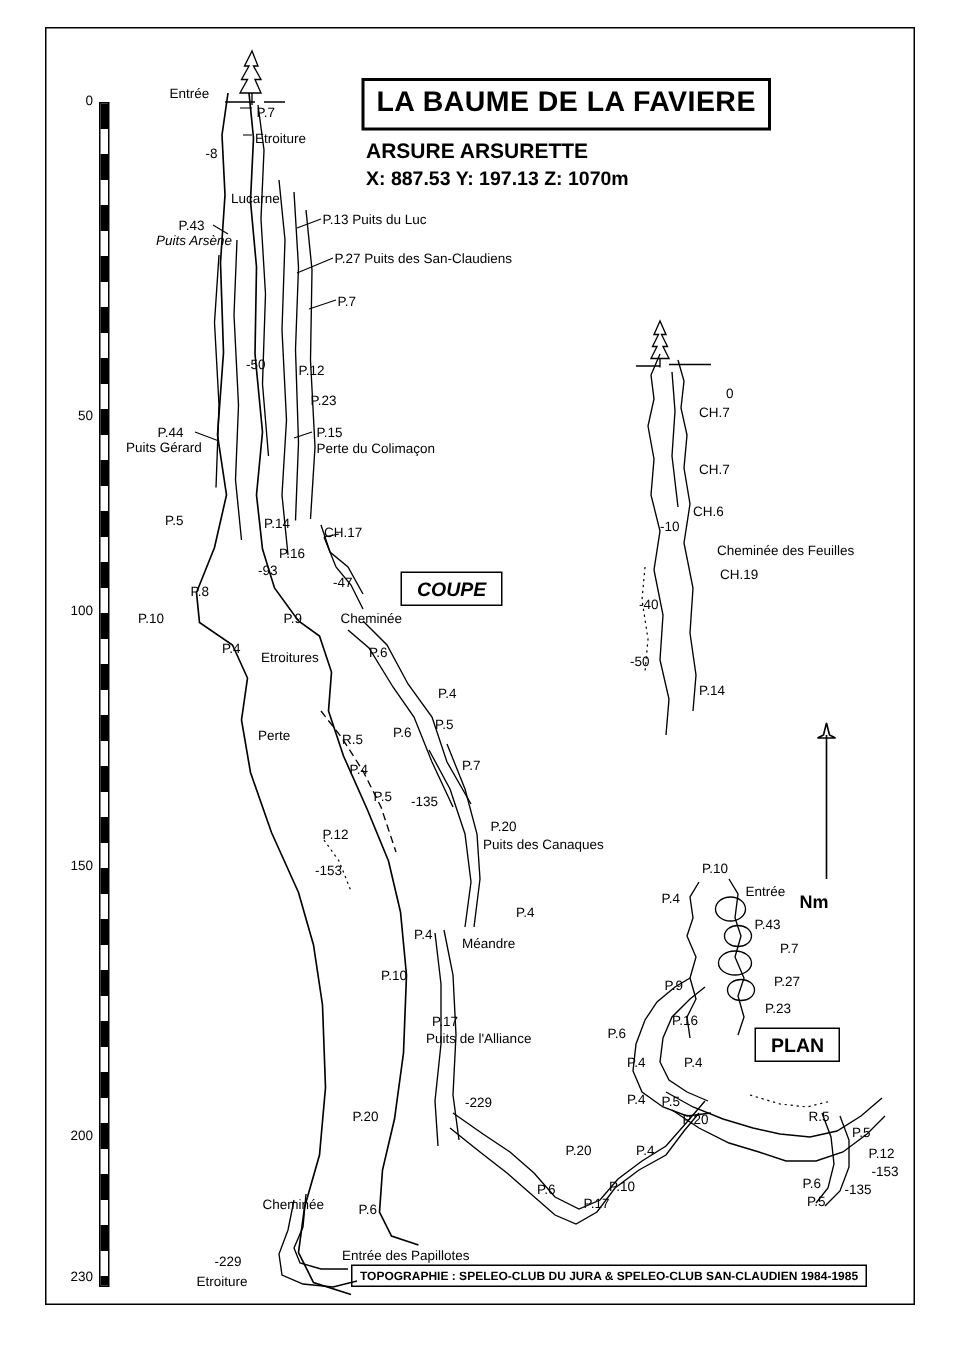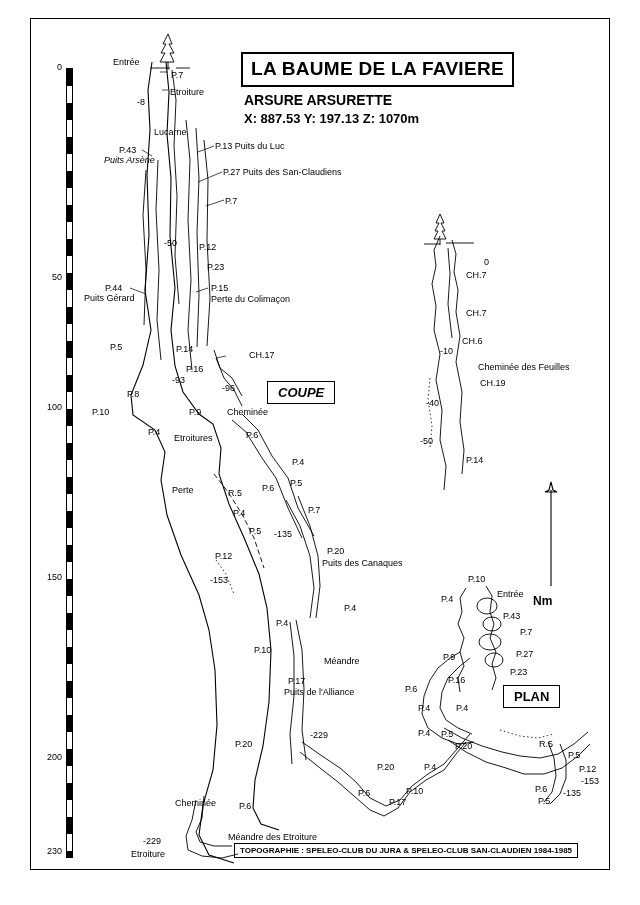--- a/index.html
+++ b/index.html
@@ -149,24 +149,24 @@
       <div class="lbl" style="left: 225px; top: 197px;">P.7</div>
       <div class="lbl" style="left: 164px; top: 239px;">-50</div>
       <div class="lbl" style="left: 199px; top: 243px;">P.12</div>
       <div class="lbl" style="left: 207px; top: 263px;">P.23</div>
       <div class="lbl" style="left: 105px; top: 284px;">P.44</div>
       <div class="lbl" style="left: 211px; top: 284px;">P.15</div>
       <div class="lbl" style="left: 84px; top: 294px;">Puits Gérard</div>
       <div class="lbl" style="left: 211px; top: 295px;">Perte du Colimaçon</div>
       <div class="lbl" style="left: 110px; top: 343px;">P.5</div>
       <div class="lbl" style="left: 176px; top: 345px;">P.14</div>
-      <div class="lbl" style="left: 228px; top: 351px; padding-left: 21px;">CH.17</div>
+      <div class="lbl" style="left: 216px; top: 351px;">CH.17</div>
       <div class="lbl" style="left: 186px; top: 365px;">P.16</div>
       <div class="lbl" style="left: 172px; top: 376px;">-93</div>
-      <div class="lbl" style="left: 222px; top: 384px;">-96</div>
+      <div class="lbl" style="left: 222px; top: 384px;">-47</div>
       <div class="lbl" style="left: 127px; top: 390px; text-align: center;">P.8</div>
       <div class="lbl" style="left: 189px; top: 408px;">P.9</div>
       <div class="lbl" style="left: 227px; top: 408px;">Cheminée</div>
       <div class="lbl" style="left: 92px; top: 408px;">P.10</div>
       <div class="lbl" style="left: 148px; top: 428px;">P.4</div>
       <div class="lbl" style="left: 174px; top: 434px;">Etroitures</div>
       <div class="lbl" style="left: 246px; top: 431px;">P.6</div>
       <div class="lbl" style="left: 292px; top: 458px;">P.4</div>
       <div class="lbl" style="left: 172px; top: 486px;">Perte</div>
       <div class="lbl" style="left: 228px; top: 489px;">R.5</div>
@@ -175,36 +175,36 @@
       <div class="lbl" style="left: 233px; top: 509px;">P.4</div>
       <div class="lbl" style="left: 308px; top: 506px;">P.7</div>
       <div class="lbl" style="left: 249px; top: 527px;">P.5</div>
       <div class="lbl" style="left: 274px; top: 530px;">-135</div>
       <div class="lbl" style="left: 215px; top: 552px;">P.12</div>
       <div class="lbl" style="left: 327px; top: 547px;">P.20</div>
       <div class="lbl" style="left: 322px; top: 559px;">Puits des Canaques</div>
       <div class="lbl" style="left: 210px; top: 576px;">-153</div>
       <div class="lbl" style="left: 344px; top: 604px;">P.4</div>
       <div class="lbl" style="left: 276px; top: 619px;">P.4</div>
-      <div class="lbl" style="left: 324px; top: 625px; margin-top: 32px;">Méandre</div>
+      <div class="lbl" style="left: 308px; top: 625px;">Méandre</div>
       <div class="lbl" style="left: 254px; top: 646px;">P.10</div>
       <div class="lbl" style="left: 288px; top: 677px;">P.17</div>
       <div class="lbl" style="left: 284px; top: 688px;">Puits de l'Alliance</div>
       <div class="lbl" style="left: 310px; top: 731px;">-229</div>
       <div class="lbl" style="left: 235px; top: 740px;">P.20</div>
       <div class="lbl" style="left: 377px; top: 763px;">P.20</div>
       <div class="lbl" style="left: 424px; top: 763px;">P.4</div>
       <div class="lbl" style="left: 175px; top: 799px;">Cheminée</div>
       <div class="lbl" style="left: 239px; top: 802px;">P.6</div>
       <div class="lbl" style="left: 358px; top: 789px;">P.6</div>
       <div class="lbl" style="left: 406px; top: 787px;">P.10</div>
       <div class="lbl" style="left: 389px; top: 798px;">P.17</div>
       <div class="lbl" style="left: 143px; top: 837px;">-229</div>
       <div class="lbl" style="left: 131px; top: 850px;">Etroiture</div>
-      <div class="lbl" style="left: 228px; top: 833px;">Méandre des Etroiture</div>
+      <div class="lbl" style="left: 228px; top: 833px;">Entrée des Papillotes</div>
     </div>
   <div id="cheminee-labels">
       <div class="lbl" style="left: 484px; top: 258px;">0</div>
       <div class="lbl" style="left: 466px; top: 271px;">CH.7</div>
       <div class="lbl" style="left: 466px; top: 309px;">CH.7</div>
       <div class="lbl" style="left: 462px; top: 337px;">CH.6</div>
       <div class="lbl" style="left: 440px; top: 347px;">-10</div>
       <div class="lbl" style="left: 478px; top: 363px;">Cheminée des Feuilles</div>
       <div class="lbl" style="left: 440px; top: 379px; padding-left: 40px;">CH.19</div>
       <div class="lbl" style="left: 426px; top: 399px;">-40</div>

